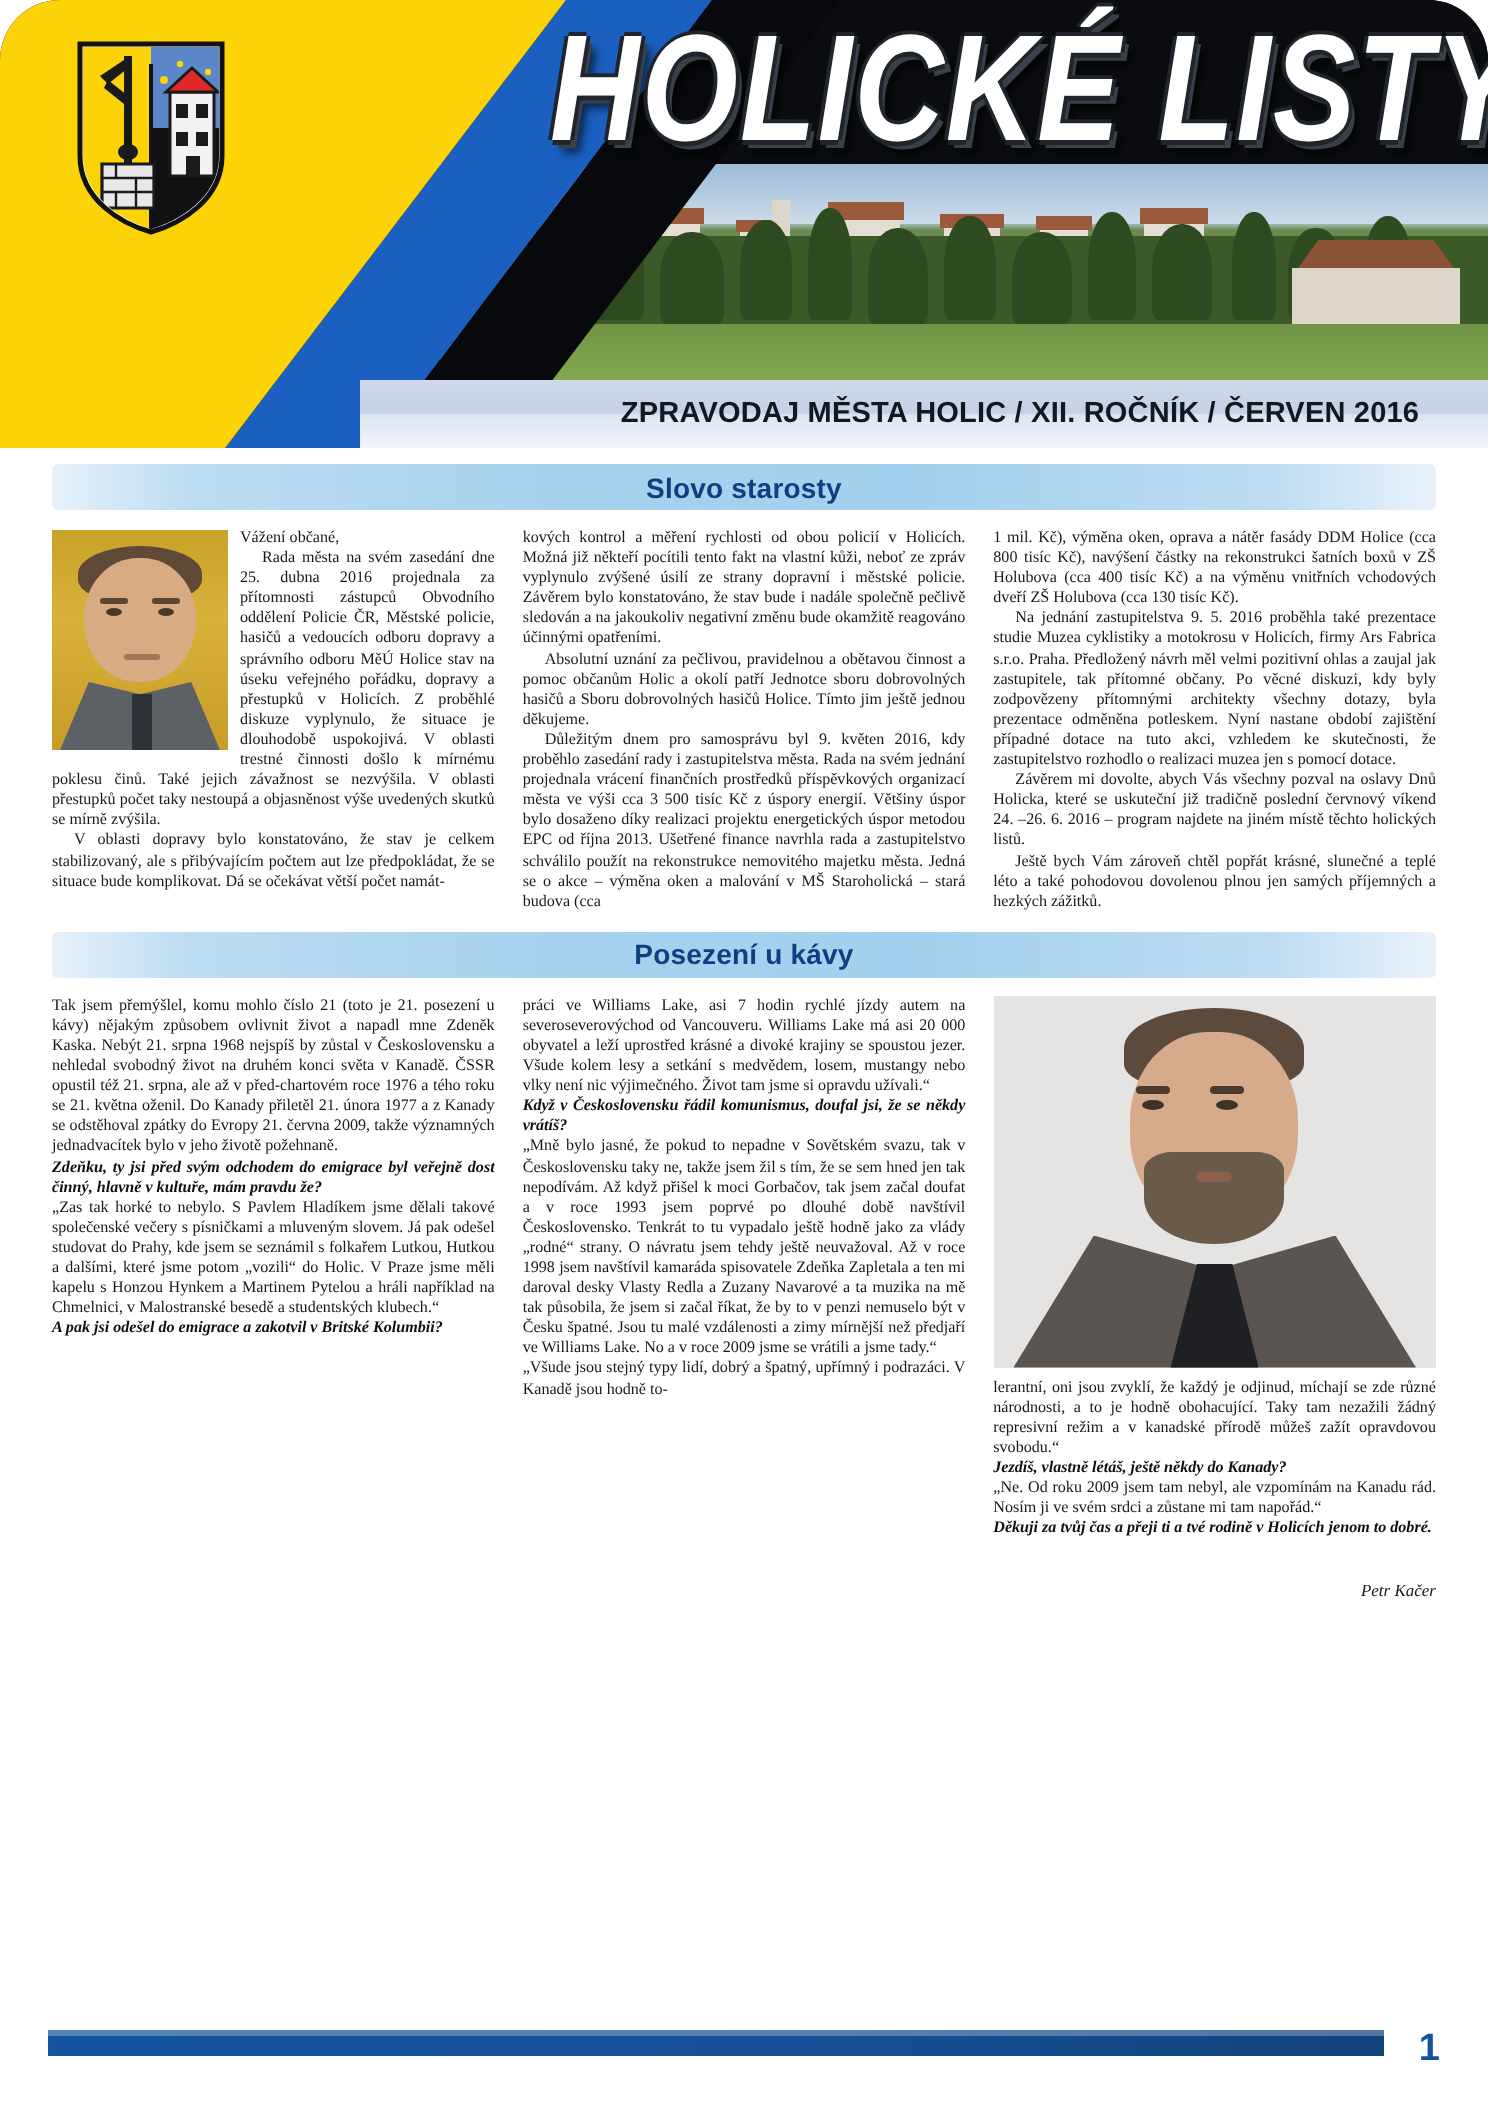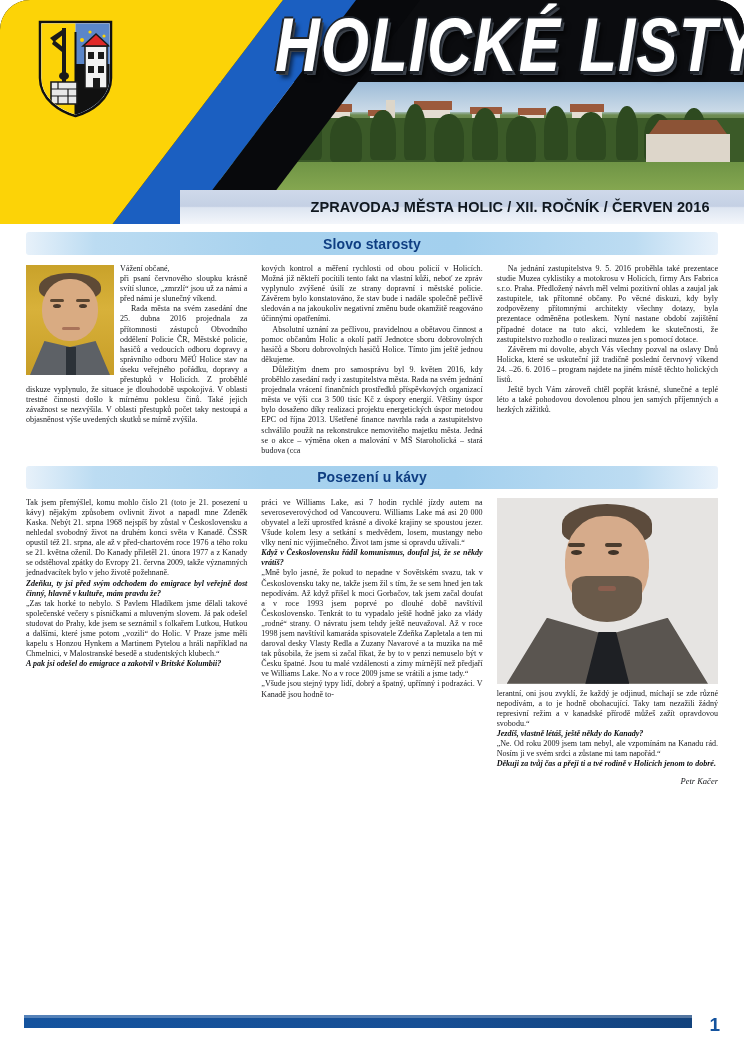--- a/index.html
+++ b/index.html
@@ -223,21 +223,21 @@
     font-weight: bold;
     font-style: italic;
     color: #0d0f12;
   }
   p.sig {
     font-family: "Liberation Serif", serif;
     font-size: 8.5px;
     font-style: italic;
     text-align: right;
     color: #16181c;
-    margin-top: 6px;
+    margin-top: 20px;
   }
 
   
   .mayor-photo {
     float: left;
     width: 88px; height: 110px;
     margin: 1px 6px 2px 0;
     background: linear-gradient(#c9a22a, #d8b13a 40%, #c79d27);
     position: relative;
     overflow: hidden;
@@ -464,31 +464,32 @@
             <div class="face"></div>
           <div class="brow-l"></div>
             <div class="brow-r"></div>
           <div class="eye-l"></div>
             <div class="eye-r"></div>
           <div class="mouth"></div>
           <div class="shirt"></div>
             <div class="tie"></div>
         </div>
         <p class="body noind">Vážení občané,</p>
-        <p class="body noind">při psaní červnového sloupku krásně svítí slunce, „zmrzlí“ jsou už za námi a před námi je slunečný víkend.</p>
         <p class="body">Rada města na svém zasedání dne 25. dubna 2016 projednala za přítomnosti zástupců Obvodního oddělení Policie ČR, Městské policie, hasičů a vedoucích odboru dopravy a správního odboru MěÚ Holice stav na úseku veřejného pořádku, dopravy a přestupků v Holicích. Z proběhlé diskuze vyplynulo, že situace je dlouhodobě uspokojivá. V oblasti trestné činnosti došlo k mírnému poklesu činů. Také jejich závažnost se nezvýšila. V oblasti přestupků počet taky nestoupá a objasněnost výše uvedených skutků se mírně zvýšila.</p>
+        <p class="body">V oblasti dopravy bylo konstatováno, že stav je celkem stabilizovaný, ale s přibývajícím počtem aut lze předpokládat, že se situace bude komplikovat. Dá se očekávat větší počet namát-</p>
       </div>
 
       <div class="col">
         <p class="body noind">kových kontrol a měření rychlosti od obou policií v Holicích. Možná již někteří pocítili tento fakt na vlastní kůži, neboť ze zpráv vyplynulo zvýšené úsilí ze strany dopravní i městské policie. Závěrem bylo konstatováno, že stav bude i nadále společně pečlivě sledován a na jakoukoliv negativní změnu bude okamžitě reagováno účinnými opatřeními.</p>
         <p class="body">Absolutní uznání za pečlivou, pravidelnou a obětavou činnost a pomoc občanům Holic a okolí patří Jednotce sboru dobrovolných hasičů a Sboru dobrovolných hasičů Holice. Tímto jim ještě jednou děkujeme.</p>
         <p class="body">Důležitým dnem pro samosprávu byl 9. květen 2016, kdy proběhlo zasedání rady i zastupitelstva města. Rada na svém jednání projednala vrácení finančních prostředků příspěvkových organizací města ve výši cca 3 500 tisíc Kč z úspory energií. Většiny úspor bylo dosaženo díky realizaci projektu energetických úspor metodou EPC od října 2013. Ušetřené finance navrhla rada a zastupitelstvo schválilo použít na rekonstrukce nemovitého majetku města. Jedná se o akce – výměna oken a malování v MŠ Staroholická – stará budova (cca</p>
       </div>
 
       <div class="col">
+        <p class="body noind">1 mil. Kč), výměna oken, oprava a nátěr fasády DDM Holice (cca 800 tisíc Kč), navýšení částky na rekonstrukci šatních boxů v ZŠ Holubova (cca 400 tisíc Kč) a na výměnu vnitřních vchodových dveří ZŠ Holubova (cca 130 tisíc Kč).</p>
         <p class="body">Na jednání zastupitelstva 9. 5. 2016 proběhla také prezentace studie Muzea cyklistiky a motokrosu v Holicích, firmy Ars Fabrica s.r.o. Praha. Předložený návrh měl velmi pozitivní ohlas a zaujal jak zastupitele, tak přítomné občany. Po věcné diskuzi, kdy byly zodpovězeny přítomnými architekty všechny dotazy, byla prezentace odměněna potleskem. Nyní nastane období zajištění případné dotace na tuto akci, vzhledem ke skutečnosti, že zastupitelstvo rozhodlo o realizaci muzea jen s pomocí dotace.</p>
         <p class="body">Závěrem mi dovolte, abych Vás všechny pozval na oslavy Dnů Holicka, které se uskuteční již tradičně poslední červnový víkend 24. –26. 6. 2016 – program najdete na jiném místě těchto holických listů.</p>
         <p class="body">Ještě bych Vám zároveň chtěl popřát krásné, slunečné a teplé léto a také pohodovou dovolenou plnou jen samých příjemných a hezkých zážitků.</p>
       </div>
     </div>
 
     <div class="section-head" style="margin-top:10px;">
       <span>Posezení u kávy</span>
     </div>
 
@@ -514,21 +515,21 @@
           <div class="gface"></div>
           <div class="gbrow-l"></div>
             <div class="gbrow-r"></div>
           <div class="geye-l"></div>
             <div class="geye-r"></div>
           <div class="gbeard"></div>
           <div class="gmouth"></div>
           <div class="gjacket"></div>
           <div class="gshirt"></div>
         </div>
-        <p class="body noind">lerantní, oni jsou zvyklí, že každý je odjinud, míchají se zde různé nepodívám, a to je hodně obohacující. Taky tam nezažili žádný represivní režim a v kanadské přírodě můžeš zažít opravdovou svobodu.“</p>
+        <p class="body noind">lerantní, oni jsou zvyklí, že každý je odjinud, míchají se zde různé národnosti, a to je hodně obohacující. Taky tam nezažili žádný represivní režim a v kanadské přírodě můžeš zažít opravdovou svobodu.“</p>
         <p class="q">Jezdíš, vlastně létáš, ještě někdy do Kanady?</p>
         <p class="body noind">„Ne. Od roku 2009 jsem tam nebyl, ale vzpomínám na Kanadu rád. Nosím ji ve svém srdci a zůstane mi tam napořád.“</p>
         <p class="q">Děkuji za tvůj čas a přeji ti a tvé rodině v Holicích jenom to dobré.</p>
         <p class="sig">Petr Kačer</p>
       </div>
     </div>
   </div>
 
   <div class="footer-bar"></div>
   <div class="page-number">1</div>

